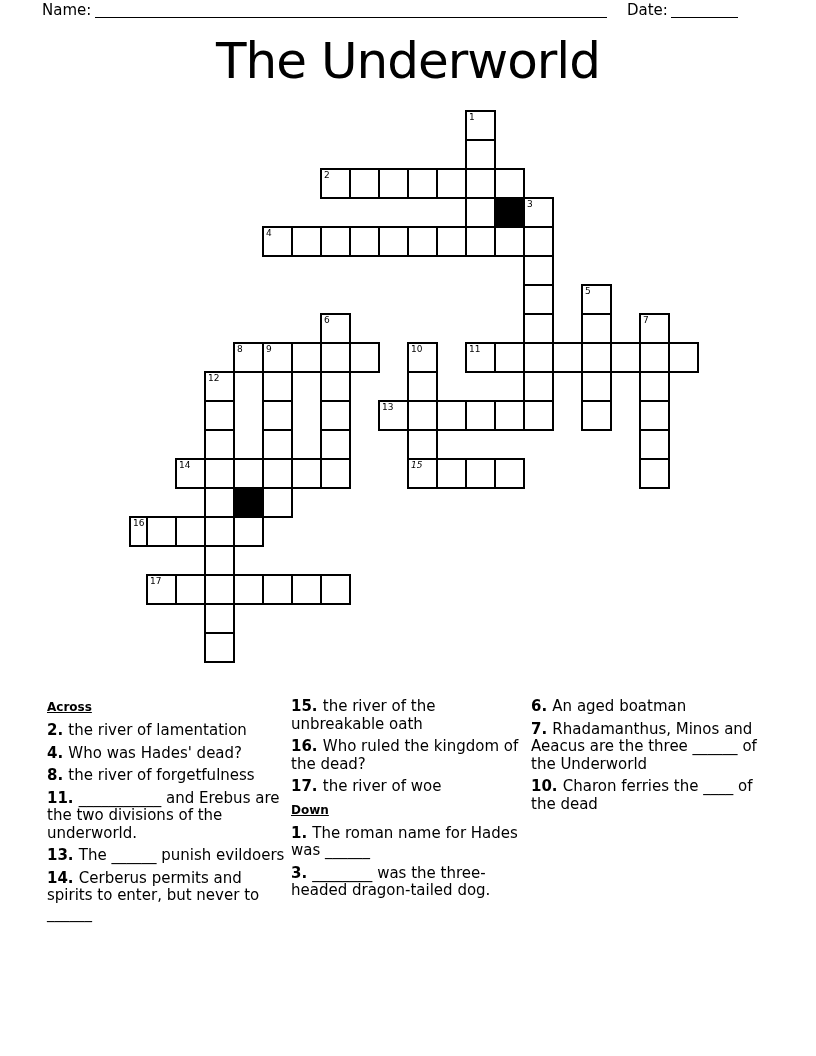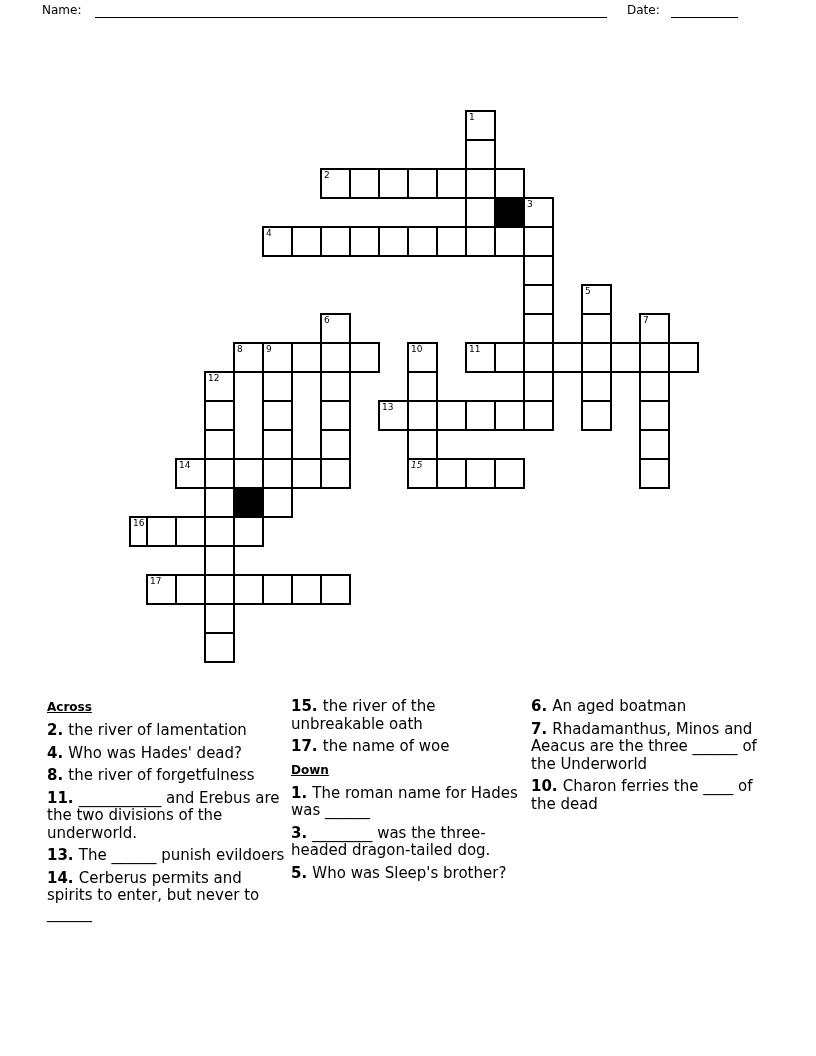--- a/index.html
+++ b/index.html
@@ -4,21 +4,21 @@
 <style>
   html,body{margin:0;padding:0;}
   body{
     width:816px;height:1056px;background:#ffffff;color:#000;
     font-family:"DejaVu Sans","Liberation Sans",sans-serif;
     position:relative;overflow:hidden;
   }
   .page{position:absolute;left:0;top:0;width:816px;height:1056px;}
 
   
-  .hdr-label{position:absolute;top:2px;font-size:12px;line-height:17px;}
+  .hdr-label{position:absolute;top:2px;font-size:15px;line-height:17px;}
   #name-label{left:42px;}
   #date-label{left:627px;}
   .blank-line{position:absolute;top:3px;height:14px;border-bottom:1.6px solid #000;}
   #name-line{left:95px;width:512px;}
   #date-line{left:671px;width:67px;}
 
   
   .title{
     position:absolute;top:33px;left:0;width:816px;text-align:center;
     font-size:50px;line-height:56px;font-weight:400;letter-spacing:-1px;
@@ -52,20 +52,21 @@
 <body>
 
 <div class="page">
 
   <span class="hdr-label" id="name-label">Name:</span>
   <span class="blank-line" id="name-line"></span>
 
   <span class="hdr-label" id="date-label">Date:</span>
   <span class="blank-line" id="date-line"></span>
 
+  <div class="title">The Underworld</div>
 
   <div id="grid">
       <div class="cell" style="left: 348px; top: 0px;">
         <span class="cellnum">1</span>
       </div>
       <div class="cell" style="left: 348px; top: 29px;"></div>
       <div class="cell" style="left: 203px; top: 58px;">
         <span class="cellnum">2</span>
       </div>
       <div class="cell" style="left: 232px; top: 58px;"></div>
@@ -196,25 +197,25 @@
       <div class="clue-heading">Across</div>
       <p class="clue"><span class="cnum">2. </span><span>the river of lamentation</span></p>
       <p class="clue"><span class="cnum">4. </span><span>Who was Hades' dead?</span></p>
       <p class="clue"><span class="cnum">8. </span><span>the river of forgetfulness</span></p>
       <p class="clue"><span class="cnum">11. </span><span>___________ and Erebus are the two divisions of the underworld.</span></p>
       <p class="clue"><span class="cnum">13. </span><span>The ______ punish evildoers</span></p>
       <p class="clue"><span class="cnum">14. </span><span>Cerberus permits and spirits to enter, but never to ______</span></p>
     </div>
   <div class="clue-col" id="clue-col-1">
       <p class="clue"><span class="cnum">15. </span><span>the river of the unbreakable oath</span></p>
-      <p class="clue"><span class="cnum">17. </span><span>the name of woe</span></p>
+      <p class="clue"><span class="cnum">16. </span><span>Who ruled the kingdom of the dead?</span></p>
+      <p class="clue"><span class="cnum">17. </span><span>the river of woe</span></p>
       <div class="clue-heading">Down</div>
       <p class="clue"><span class="cnum">1. </span><span>The roman name for Hades was ______</span></p>
       <p class="clue"><span class="cnum">3. </span><span>________ was the three-headed dragon-tailed dog.</span></p>
-      <p class="clue"><span class="cnum">5. </span><span>Who was Sleep's brother?</span></p>
     </div>
   <div class="clue-col" id="clue-col-2">
       <p class="clue"><span class="cnum">6. </span><span>An aged boatman</span></p>
       <p class="clue"><span class="cnum">7. </span><span>Rhadamanthus, Minos and Aeacus are the three ______ of the Underworld</span></p>
       <p class="clue"><span class="cnum">10. </span><span>Charon ferries the ____ of the dead</span></p>
     </div>
 
 </div>
 
 </body></html>

